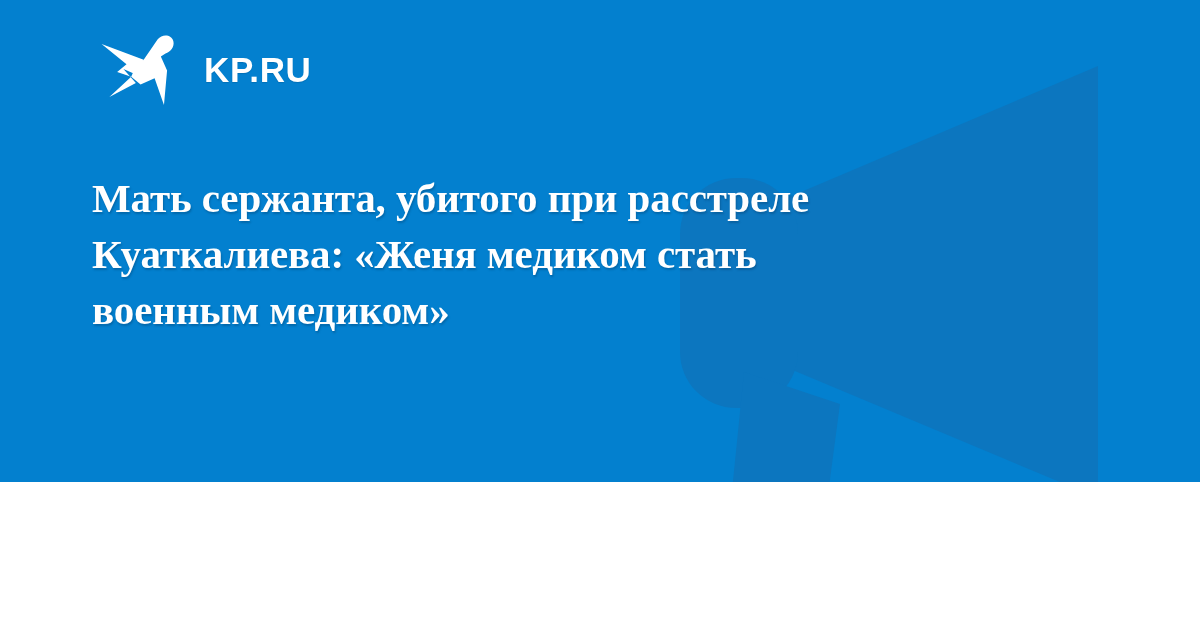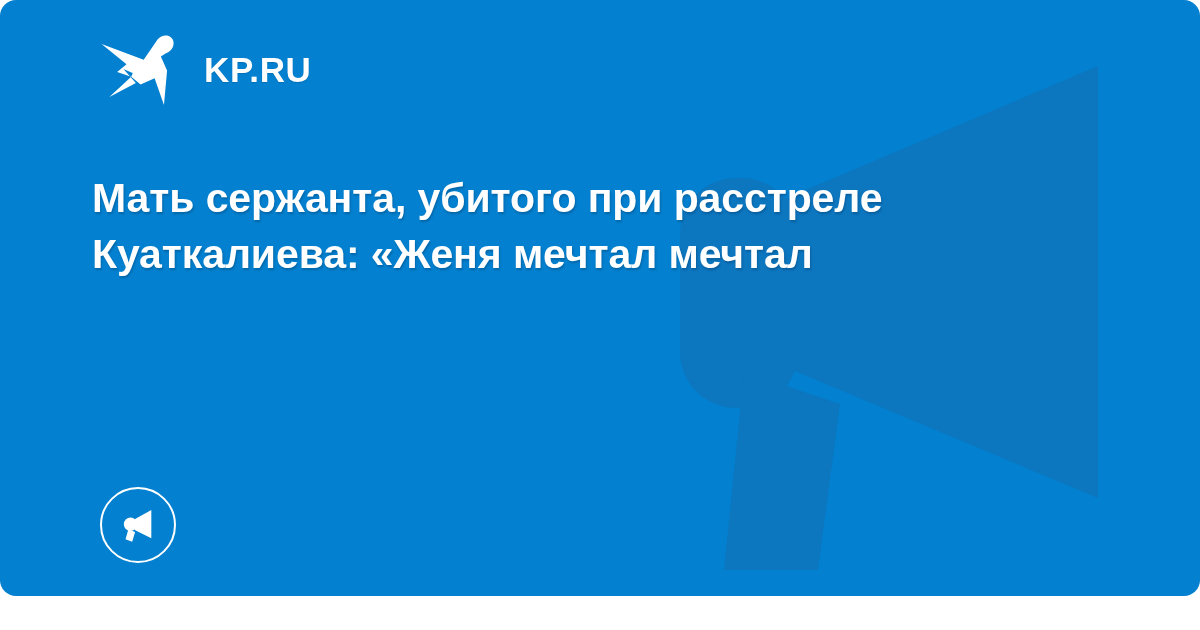--- a/index.html
+++ b/index.html
@@ -6,25 +6,24 @@
   html, body {
     margin: 0;
     padding: 0;
     background: #ffffff;
   }
   *, *::before, *::after { box-sizing: border-box; }
 
   .card {
     position: relative;
     width: 1200px;
-    height: 596px;
+    height: 482px;
     overflow: hidden;
     background: #0380cf;
     font-family: "Liberation Sans", "DejaVu Sans", sans-serif;
-    border-radius: 16px;
     -webkit-font-smoothing: antialiased;
   }
 
   
   .watermark {
     position: absolute;
     left: 0;
     top: 0;
     width: 1200px;
     height: 630px;
@@ -66,21 +65,21 @@
     width: 1000px;
     margin: 0;
     color: #ffffff;
     font-size: 41px;
     font-weight: 700;
     line-height: 56px;
     letter-spacing: -0.1px;
     text-shadow: 1px 2px 2px rgba(0, 45, 85, 0.30);
     z-index: 3;
   }
-  .headline .line { display: block; white-space: pre; }
+  .headline .line { display: block; white-space: pre; font-family: Liberation Serif, serif; }
 
   
   .badge {
     position: absolute;
     left: 100px;
     top: 487px;
     width: 76px;
     height: 76px;
     border-radius: 50%;
     border: 2px solid #ffffff;
@@ -113,21 +112,22 @@
 
         <path d="M2 18 L56 38 L44 56 L30 50 L46 68 L12 86 L40 60 L22 54 L34 44 Z"></path>
         <path d="M56 38 L74 12 C80 4 92 6 94 14 C96 22 90 28 84 30 L78 34 L86 52 L82 96 L70 62 L52 70 L40 60 L46 46 Z"></path>
       </g>
     </svg>
     <span class="brand-name">KP.RU</span>
   </div>
 
   <h1 class="headline">
     <span class="line">Мать сержанта, убитого при расстреле</span>
-    <span class="line">Куаткалиева: «Женя мечтал мечтал</span>
+    <span class="line">Куаткалиева: «Женя медиком стать</span>
+    <span class="line">военным медиком»</span>
   </h1>
 
   <div class="badge">
     <svg class="badge-glyph" viewBox="0 0 48 48" aria-hidden="true">
       <g fill="#ffffff">
 
         <path d="M40 6 L40 40 L20 30 L20 17 Z"></path>
 
         <rect x="7" y="15" width="16" height="16" rx="8" ry="8"></rect>
 

